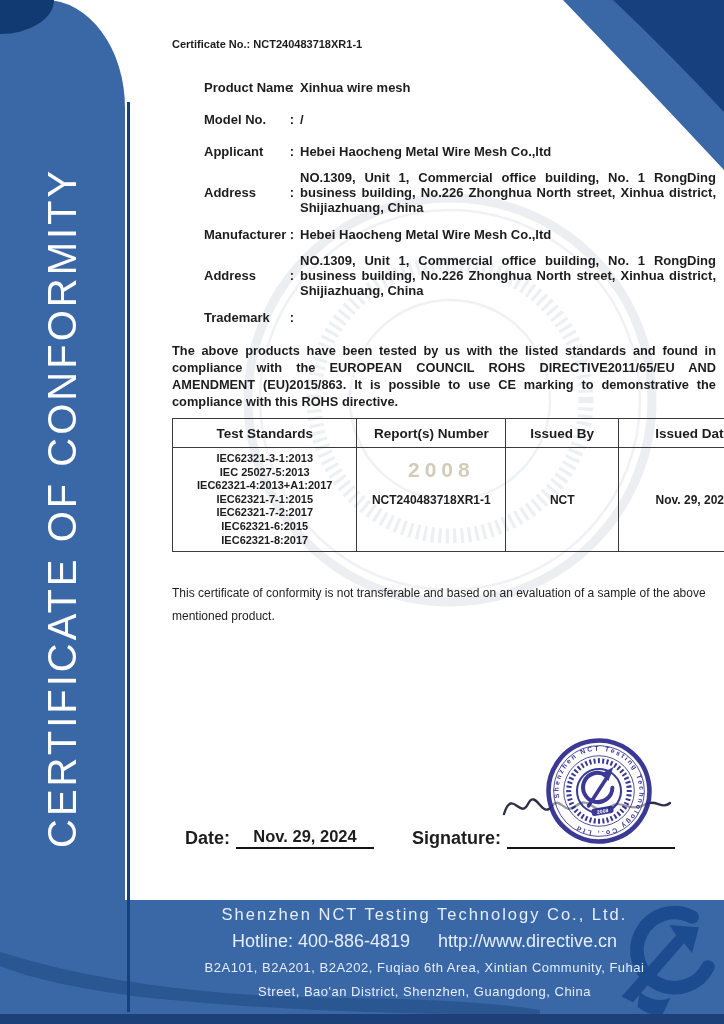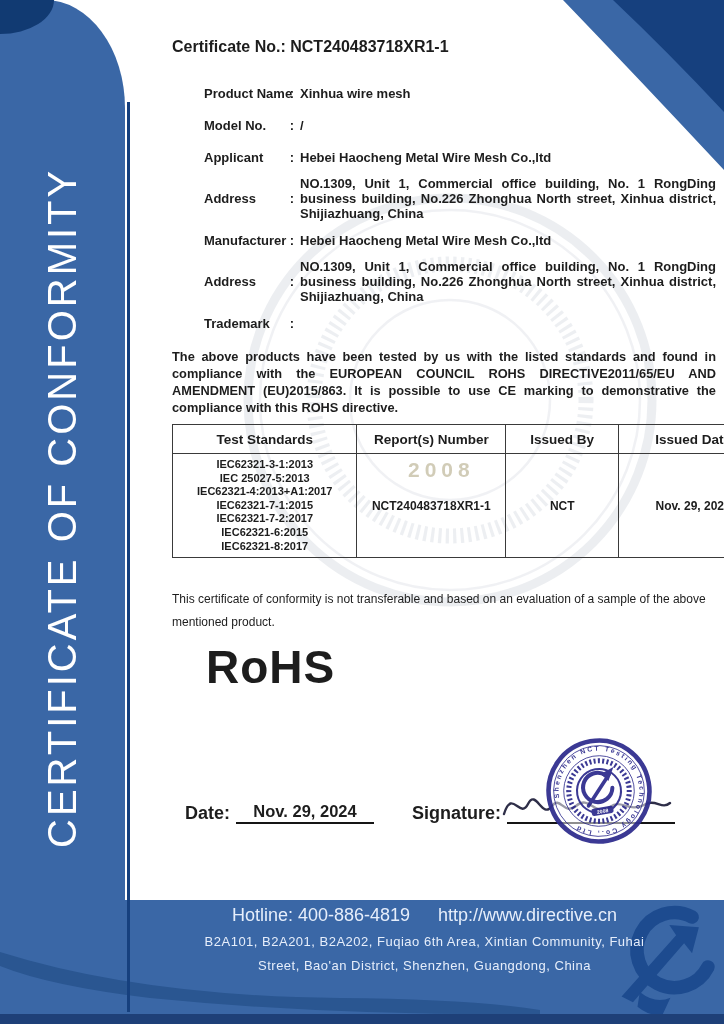--- a/index.html
+++ b/index.html
@@ -20,41 +20,41 @@
   .band-title{position:absolute;left:0;top:118px;width:125px;height:780px;
         display:flex;align-items:center;justify-content:center;z-index:3;
         writing-mode:vertical-rl;transform:rotate(180deg);
         color:#ffffff;font-size:40px;letter-spacing:3px;font-weight:400;white-space:nowrap;}
   
   .tr-swoosh{position:absolute;left:560px;top:0;width:164px;height:172px;z-index:2;}
   
   .watermark{position:absolute;left:235px;top:185px;width:430px;height:430px;z-index:0;}
   
   .content{position:absolute;left:172px;top:38px;width:544px;z-index:2;}
-  .cert-no{font-size:16px;font-weight:700;margin-bottom:30px;}
+  .cert-no{font-size:11px;font-weight:700;margin-bottom:30px;}
   .field-row{display:grid;grid-template-columns:112px 16px 1fr;font-size:13px;font-weight:700;
              line-height:16px;margin-bottom:16px;}
   .field-row.addr{line-height:15px;margin-bottom:12px;}
   .field-row.addr .field-value{text-align:justify;}
   .field-row.tight{margin-bottom:10px;}
   .field-label{white-space:nowrap;padding-left:32px;}
   .field-colon{text-align:center;}
   .statement{font-size:12.8px;font-weight:700;line-height:17px;text-align:justify;
              margin-top:8px;}
   table.standards{width:596px;border-collapse:collapse;margin-top:8px;}
   table.standards th, table.standards td{border:1.6px solid #3a3a3a;text-align:center;
              vertical-align:middle;}
   table.standards th{font-size:13.5px;font-weight:700;height:28px;padding:0 2px;}
   td.stds{font-size:11px;font-weight:700;line-height:13.6px;padding:4px 2px;}
   td.cell{font-size:12px;font-weight:700;padding:2px;}
   .col1{width:31%;} .col2{width:25%;} .col3{width:19%;} .col4{width:25%;}
   .disclaimer{font-size:12px;font-weight:400;line-height:23px;margin-top:30px;}
   .rohs{font-size:46px;font-weight:700;letter-spacing:1px;margin-top:6px;margin-left:34px;}
   
-  .signoff{position:absolute;left:185px;top:798px;display:flex;align-items:flex-end;z-index:1;}
+  .signoff{position:absolute;left:185px;top:823px;display:flex;align-items:flex-end;z-index:1;}
   .signoff .lbl{font-size:18px;font-weight:700;margin-right:6px;}
   .uline{border-bottom:2.5px solid #151515;}
   .date-val{width:138px;text-align:center;font-size:16.5px;font-weight:700;padding-bottom:1px;}
   .gap{width:38px;}
   .sig-line{width:168px;height:24px;}
   .signature-svg{position:absolute;left:498px;top:778px;z-index:5;}
   .seal-svg{position:absolute;left:544px;top:736px;z-index:6;opacity:.95;}
   
   .footer{position:absolute;left:0;top:900px;width:724px;height:124px;
           background:var(--band_blue);z-index:1;}
@@ -154,21 +154,20 @@
         </td>
         <td class="cell">NCT240483718XR1-1</td>
         <td class="cell">NCT</td>
         <td class="cell">Nov. 29, 2024</td>
       </tr>
     </tbody>
       </table>
 
     <div class="disclaimer">This certificate of conformity is not transferable and based on an evaluation of a sample of the above mentioned product.</div>
 
-    <div class="rohs">RoHS</div>
   </div>
 
   <div class="signoff">
     <span class="lbl">Date:</span>
     <span class="uline date-val">Nov. 29, 2024</span>
     <span class="gap"></span>
     <span class="lbl">Signature:</span>
     <span class="uline sig-line"></span>
   </div>
 
@@ -200,20 +199,21 @@
   <div class="footer">
     <svg class="footer-swoosh" viewBox="0 0 724 124">
       <path d="M0,52 Q140,96 340,98 Q470,99 540,110 L540,114 Q330,116 150,98 Q50,86 0,66 Z" fill="var(--footer_swoosh)"></path>
     </svg>
     <svg class="footer-logo" width="115" height="125" viewBox="0 0 100 110">
       <path d="M76,22 A33,33 0 1,0 90,66" fill="none" stroke="var(--logo_blue)" stroke-width="12" stroke-linecap="round"></path>
       <path d="M14,92 L62,38 L56,29 L82,31 L76,54 L69,45 L24,97 Z" fill="var(--logo_blue)"></path>
       <path d="M30,88 q14,11 27,5 l-7,15 q-11,2 -22,-7 z" fill="var(--logo_blue)"></path>
     </svg>
     <div class="footer-texts">
+      <div class="f-company">Shenzhen NCT Testing Technology Co., Ltd.</div>
       <div class="f-hotline">
         <span>Hotline: 400-886-4819</span>
         <span>http://www.directive.cn</span>
       </div>
       <div class="f-addr">B2A101, B2A201, B2A202, Fuqiao 6th Area, Xintian Community, Fuhai</div>
       <div class="f-addr">Street, Bao'an District, Shenzhen, Guangdong, China</div>
     </div>
   </div>
   <div class="bottom-strip"></div>
 

